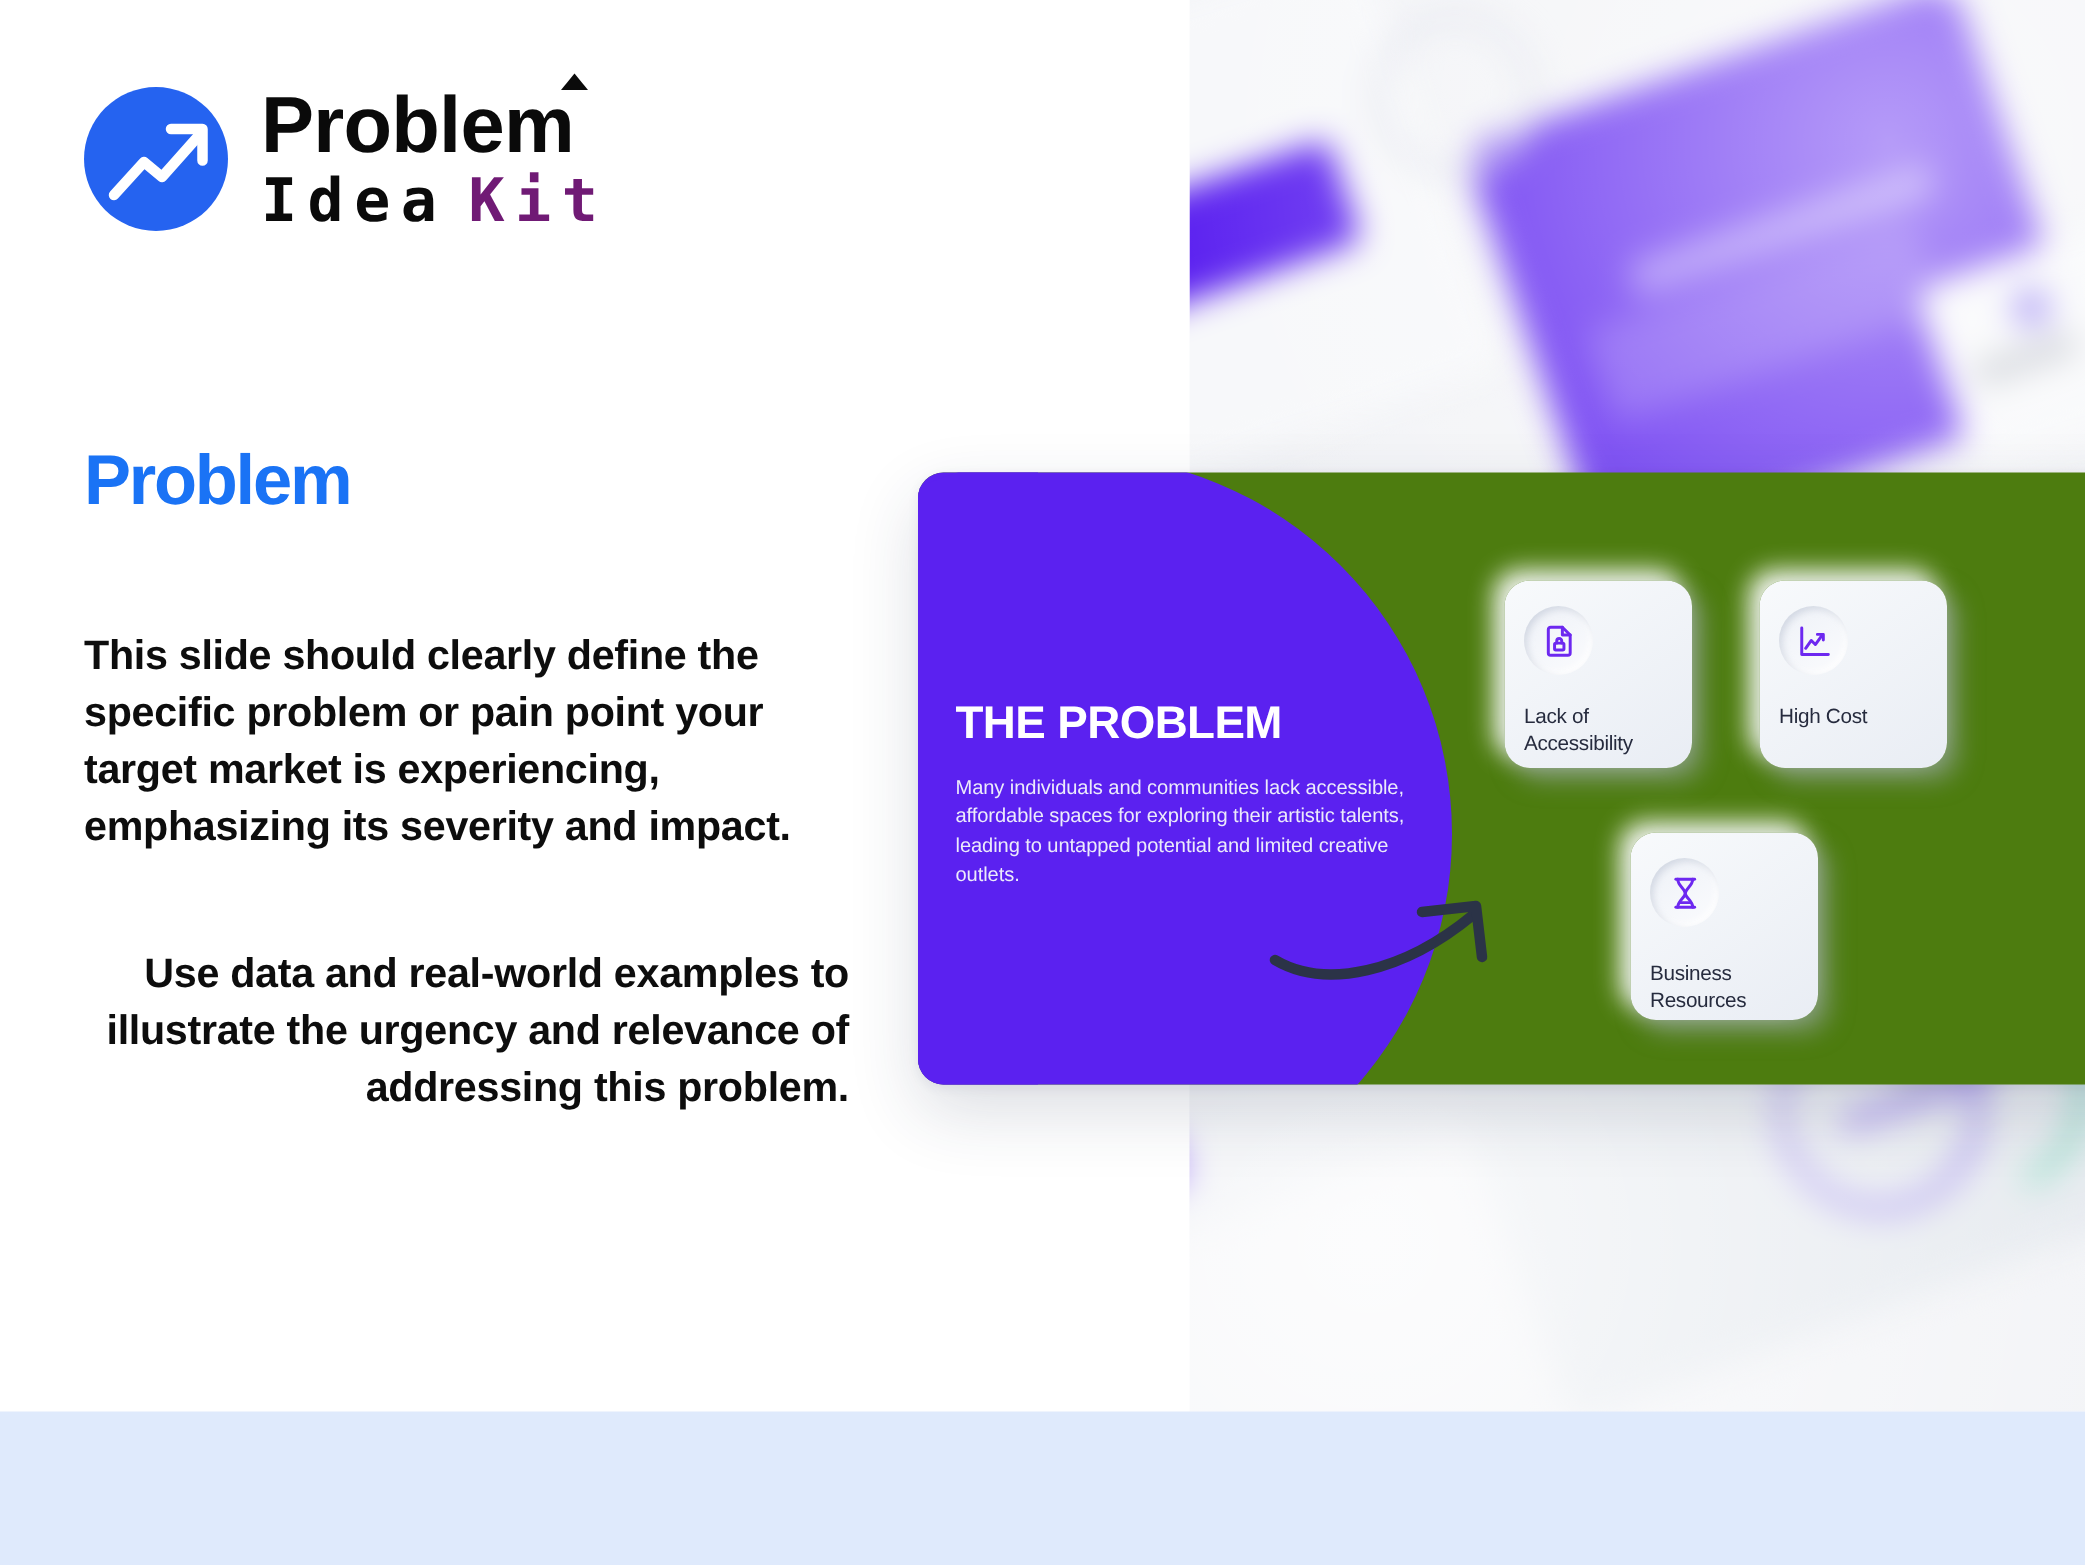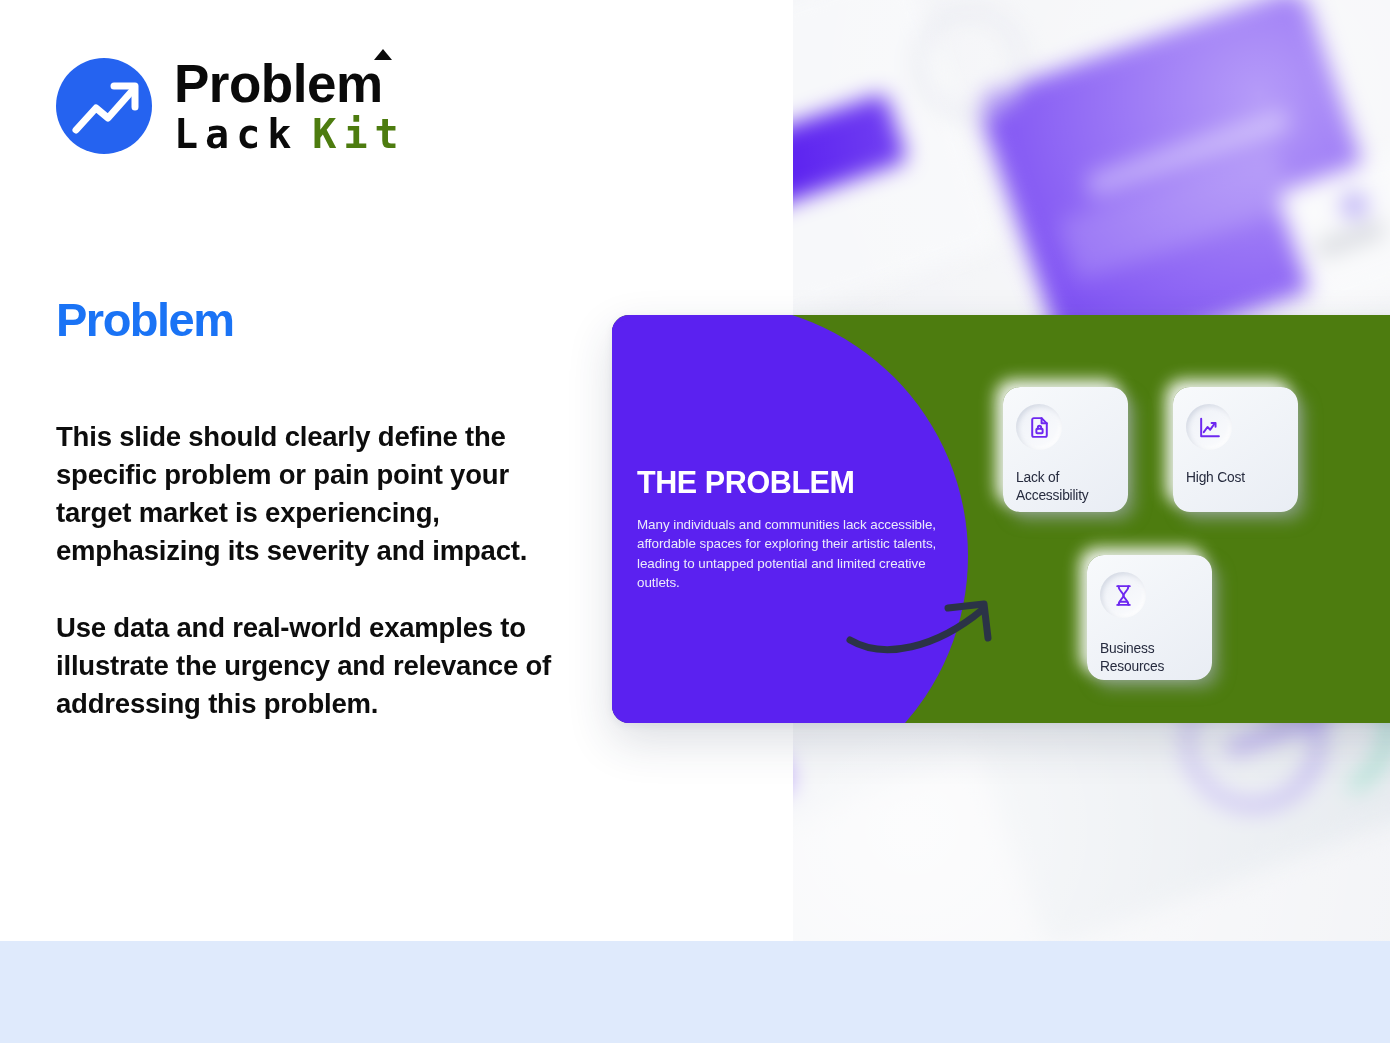--- a/index.html
+++ b/index.html
@@ -33,41 +33,41 @@
   .logo-line1 {
     font-size:53px; font-weight:bold; color:#0a0a0a;
     letter-spacing:-0.5px; line-height:1; position:relative; white-space:nowrap;
   }
   .logo-line2 {
     margin-top:4px; font-size:40px; font-weight:bold; line-height:1;
     letter-spacing:7px; white-space:nowrap;
     font-family:"DejaVu Sans Mono","Liberation Mono",monospace;
   }
   .logo-idea { color:#0a0a0a; }
-  .logo-kit { color:#4d7c0f; margin-left:14px; }
+  .logo-kit { color:#701a75; margin-left:14px; }
   .hat {
     position:absolute; left:200px; top:-8px;
     width:0;height:0;
     border-left:9px solid transparent;
     border-right:9px solid transparent;
     border-bottom:11px solid #0a0a0a;
   }
 
   
   .page-title {
     position:absolute; left:56px; top:296px;
     font-size:47px; font-weight:bold; color:#1a73f5;
     letter-spacing:-1.5px; line-height:1;
   }
   .body-block { position:absolute; left:56px; top:418px; width:510px; }
   .body-para {
     font-size:27.5px; font-weight:bold; color:#0d0d0d;
     line-height:1.38; letter-spacing:-0.2px;
   }
-  .body-para + .body-para { margin-top:39px; }
+  .body-para + .body-para { margin-top:60px;text-align:right; }
 
   
   .photo {
     position:absolute; left:793px; top:0; width:597px; height:941px;
     overflow:hidden; background:#f3f4f7; z-index:1;
   }
   .photo .blurwrap { position:absolute; inset:-40px; filter:blur(11px); }
   .ph { position:absolute; border-radius:16px; }
   .ph-white { background:#f7f8fa; }
   .ph-purple { background:#5b21f0; }
@@ -184,21 +184,21 @@
           <path d="M20 72 L40 50 L52 60 L76 33" fill="none" stroke="#ffffff" stroke-width="7" stroke-linecap="round" stroke-linejoin="round"></path>
           <path d="M58 28 L79 28 L79 49" fill="none" stroke="#ffffff" stroke-width="7" stroke-linecap="round" stroke-linejoin="round"></path>
         </svg>
       </div>
       <div class="logo-text">
         <div class="logo-line1">
           <span>Problem</span>
           <span class="hat"></span>
         </div>
         <div class="logo-line2">
-          <span class="logo-idea">Lack</span><span class="logo-kit">Kit</span>
+          <span class="logo-idea">Idea</span><span class="logo-kit">Kit</span>
         </div>
       </div>
     </div>
 
     <h1 class="page-title">Problem</h1>
 
     <div class="body-block">
       <p class="body-para">This slide should clearly define the specific problem or pain point your target market is experiencing, emphasizing its severity and impact.</p>
       <p class="body-para">Use data and real-world examples to illustrate the urgency and relevance of addressing this problem.</p>
     </div>

